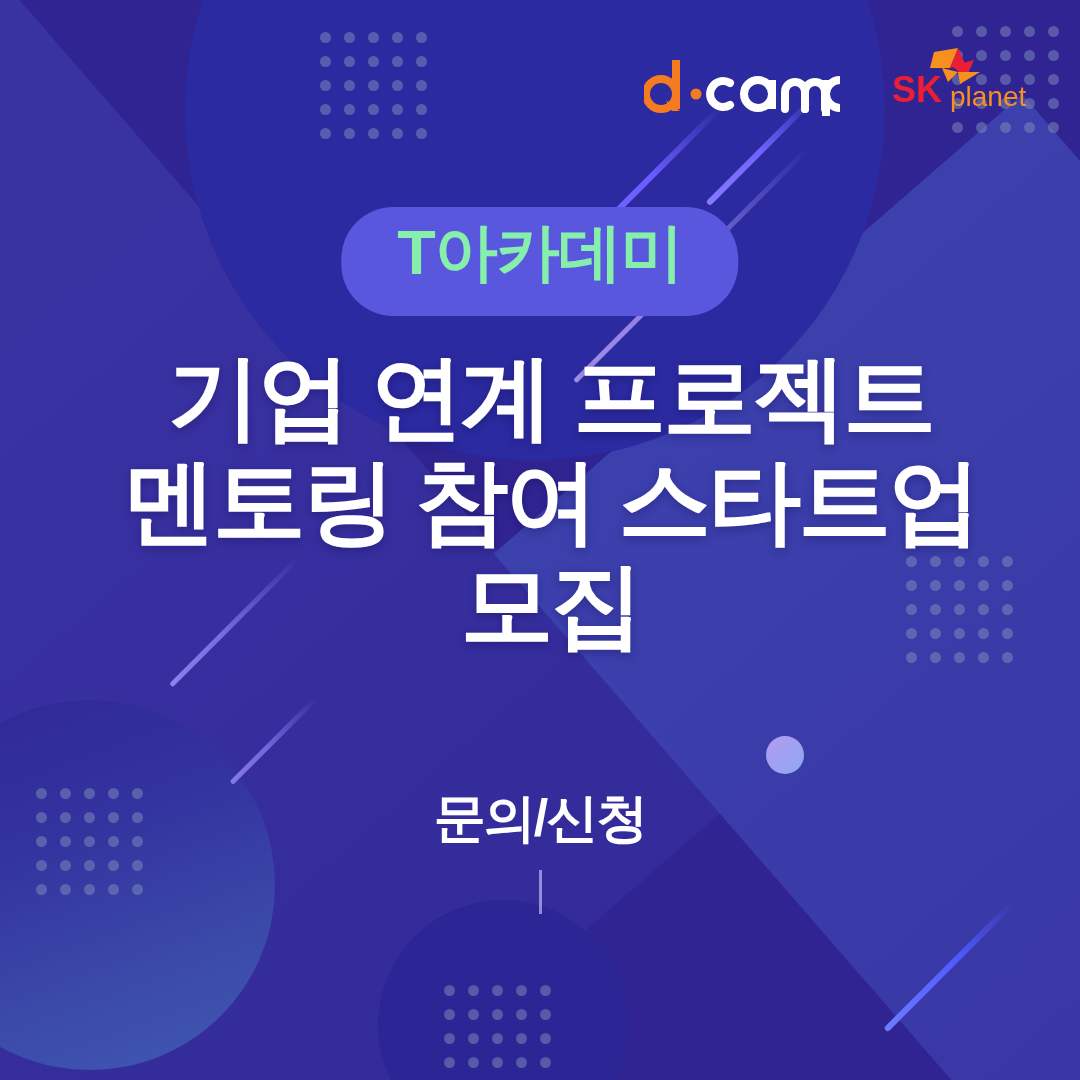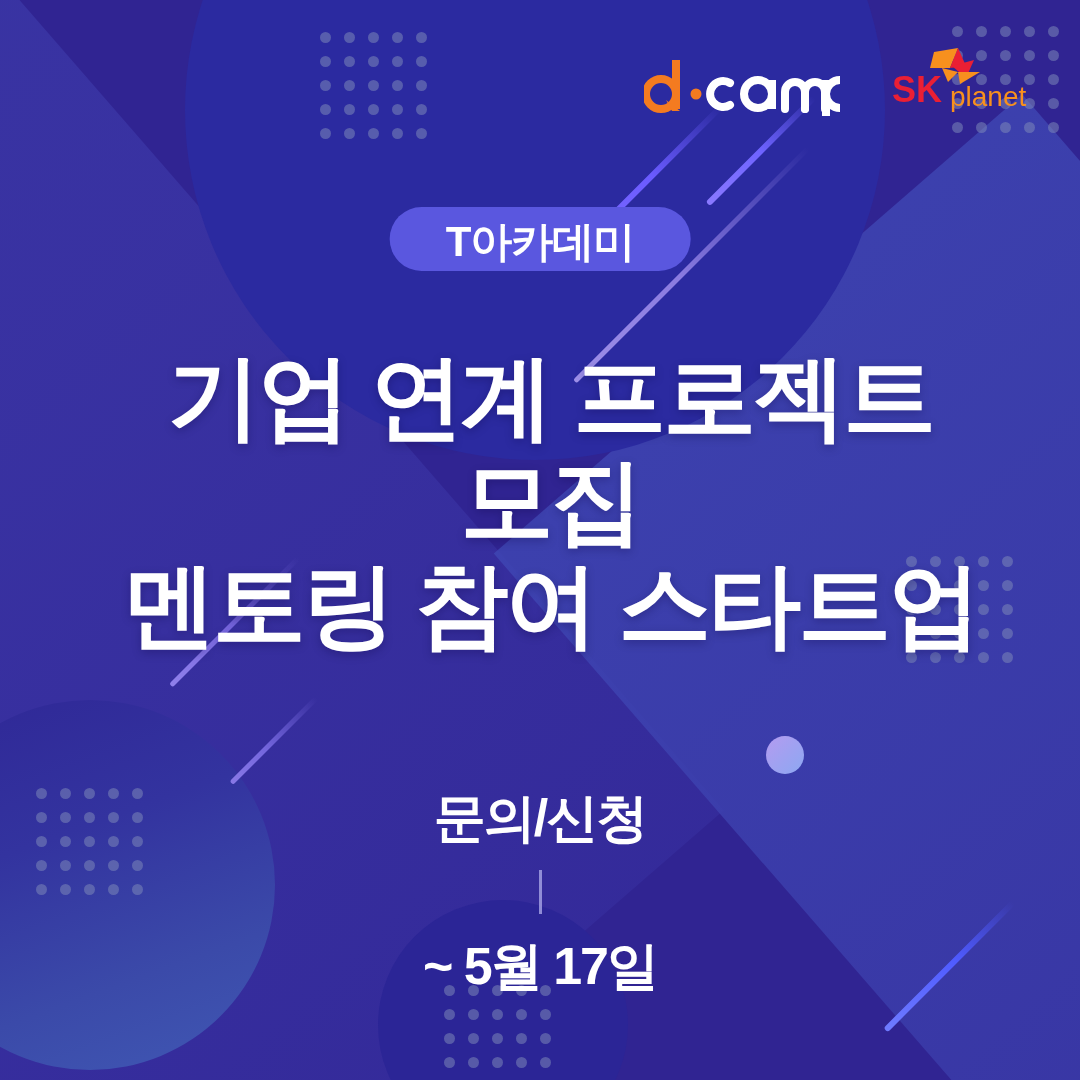--- a/index.html
+++ b/index.html
@@ -191,24 +191,24 @@
   .logo-dcamp .mark { display: block; }
   .logo-skp { display: block; }
 
   
   .badge {
     position: absolute;
     left: 50%;
     top: 207px;
     transform: translateX(-50%);
     background: #5a57df;
-    color: #ffffff;
+    color: #86efac;
     border-radius: 52px;
-    padding: 14px 56px 8px;
-    font-size: 42px;
+    padding: 14px 56px 32px;
+    font-size: 63px;
     font-weight: 700;
     letter-spacing: -1px;
     line-height: 1;
     white-space: nowrap;
   }
 
   
   .headline {
     position: absolute;
     left: 0;
@@ -437,24 +437,23 @@
         <text x="4" y="56" font-family="'Liberation Sans',sans-serif" font-size="36" font-weight="700" fill="#ea1f34">SK</text>
 
         <text x="62" y="60" font-family="'Liberation Sans',sans-serif" font-size="28" fill="#f7901e">planet</text>
       </svg>
     </div>
 
     <div class="badge">T아카데미</div>
 
     <div class="headline">
       <span class="hl-line">기업 연계 프로젝트</span>
+      <span class="hl-line">멘토링 참여 스타트업</span>
       <span class="hl-line">모집</span>
-      <span class="hl-line">멘토링 참여 스타트업</span>
     </div>
 
     <div class="footer-info">
       <span class="fi-text">문의/신청</span>
       <span class="sep"></span>
-      <span class="fi-text">~ 5월 17일</span>
     </div>
 
   </div>
 </div>
 
 </body></html>

